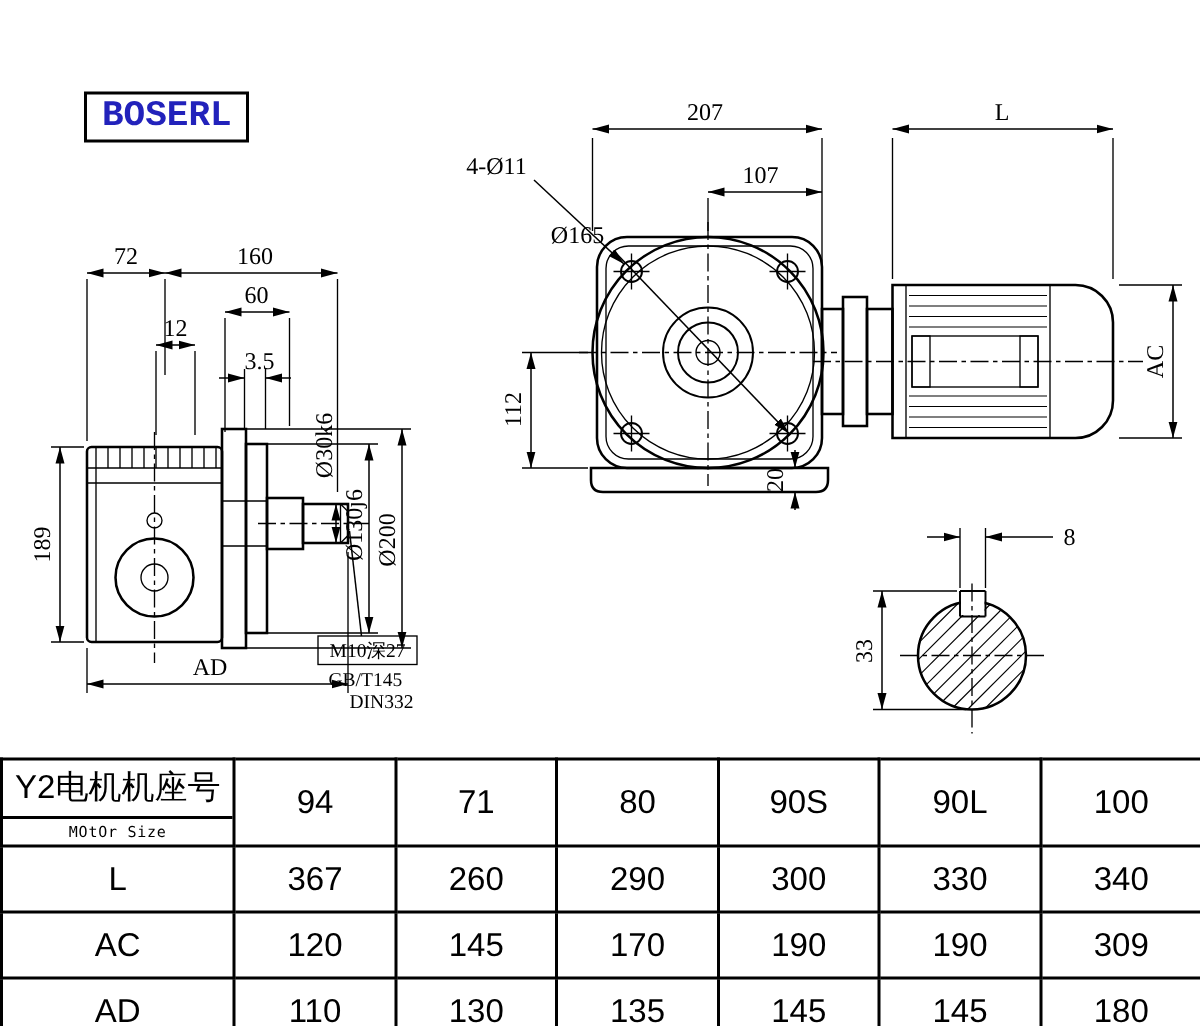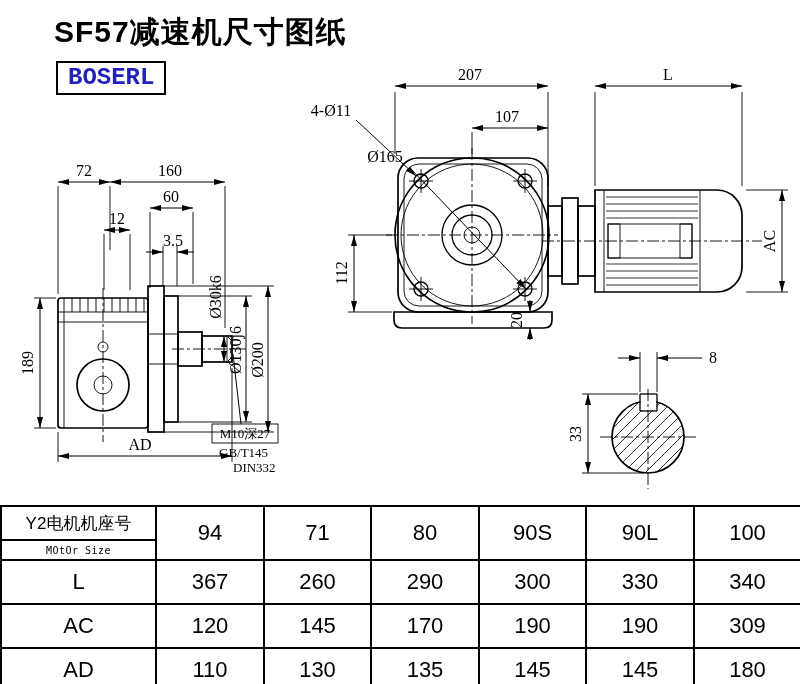--- a/index.html
+++ b/index.html
@@ -20,30 +20,29 @@
   .arr{fill:#000;stroke:none}
   .wfill{fill:#fff;stroke:none}
   .t{font-family:"Liberation Serif",serif;font-size:16px;fill:#000;stroke:none}
   .ts{font-family:"Liberation Serif",serif;font-size:13px;fill:#000;stroke:none}
   
   .dim-table{position:absolute;left:0;top:505px;width:800px;border-collapse:collapse;
              table-layout:fixed;font-family:"Liberation Sans",sans-serif}
   .dim-table td{border:2px solid #000;text-align:center;vertical-align:middle;
                 font-size:22px;height:42px;padding:0}
   .r-head td{height:52px}
-  .hdr-top{font-size:17px;border-bottom:2px solid #000;padding:3px 0 4px}
+  .hdr-top{font-size:22px;border-bottom:2px solid #000;padding:3px 0 4px}
   .hdr-bot{font-family:"DejaVu Sans Mono",monospace;font-size:10px;padding:4px 0 2px;letter-spacing:.5px}
   .c-label{font-size:20px}
 </style>
 </head>
 <body>
 
 <div class="page">
 
-  <div class="title">SF57减速机尺寸图纸</div>
   <div class="logo">
     <span>BOSERL</span>
   </div>
 
   <svg class="drawing" width="800" height="505" viewBox="0 0 800 505">
     <defs>
       <marker id="aE" markerWidth="12" markerHeight="8" refX="11" refY="4" orient="auto" markerUnits="userSpaceOnUse">
         <path class="arr" d="M0,1 L11,4 L0,7 Z"></path>
       </marker>
       <marker id="aS" markerWidth="12" markerHeight="8" refX="1" refY="4" orient="auto" markerUnits="userSpaceOnUse">

